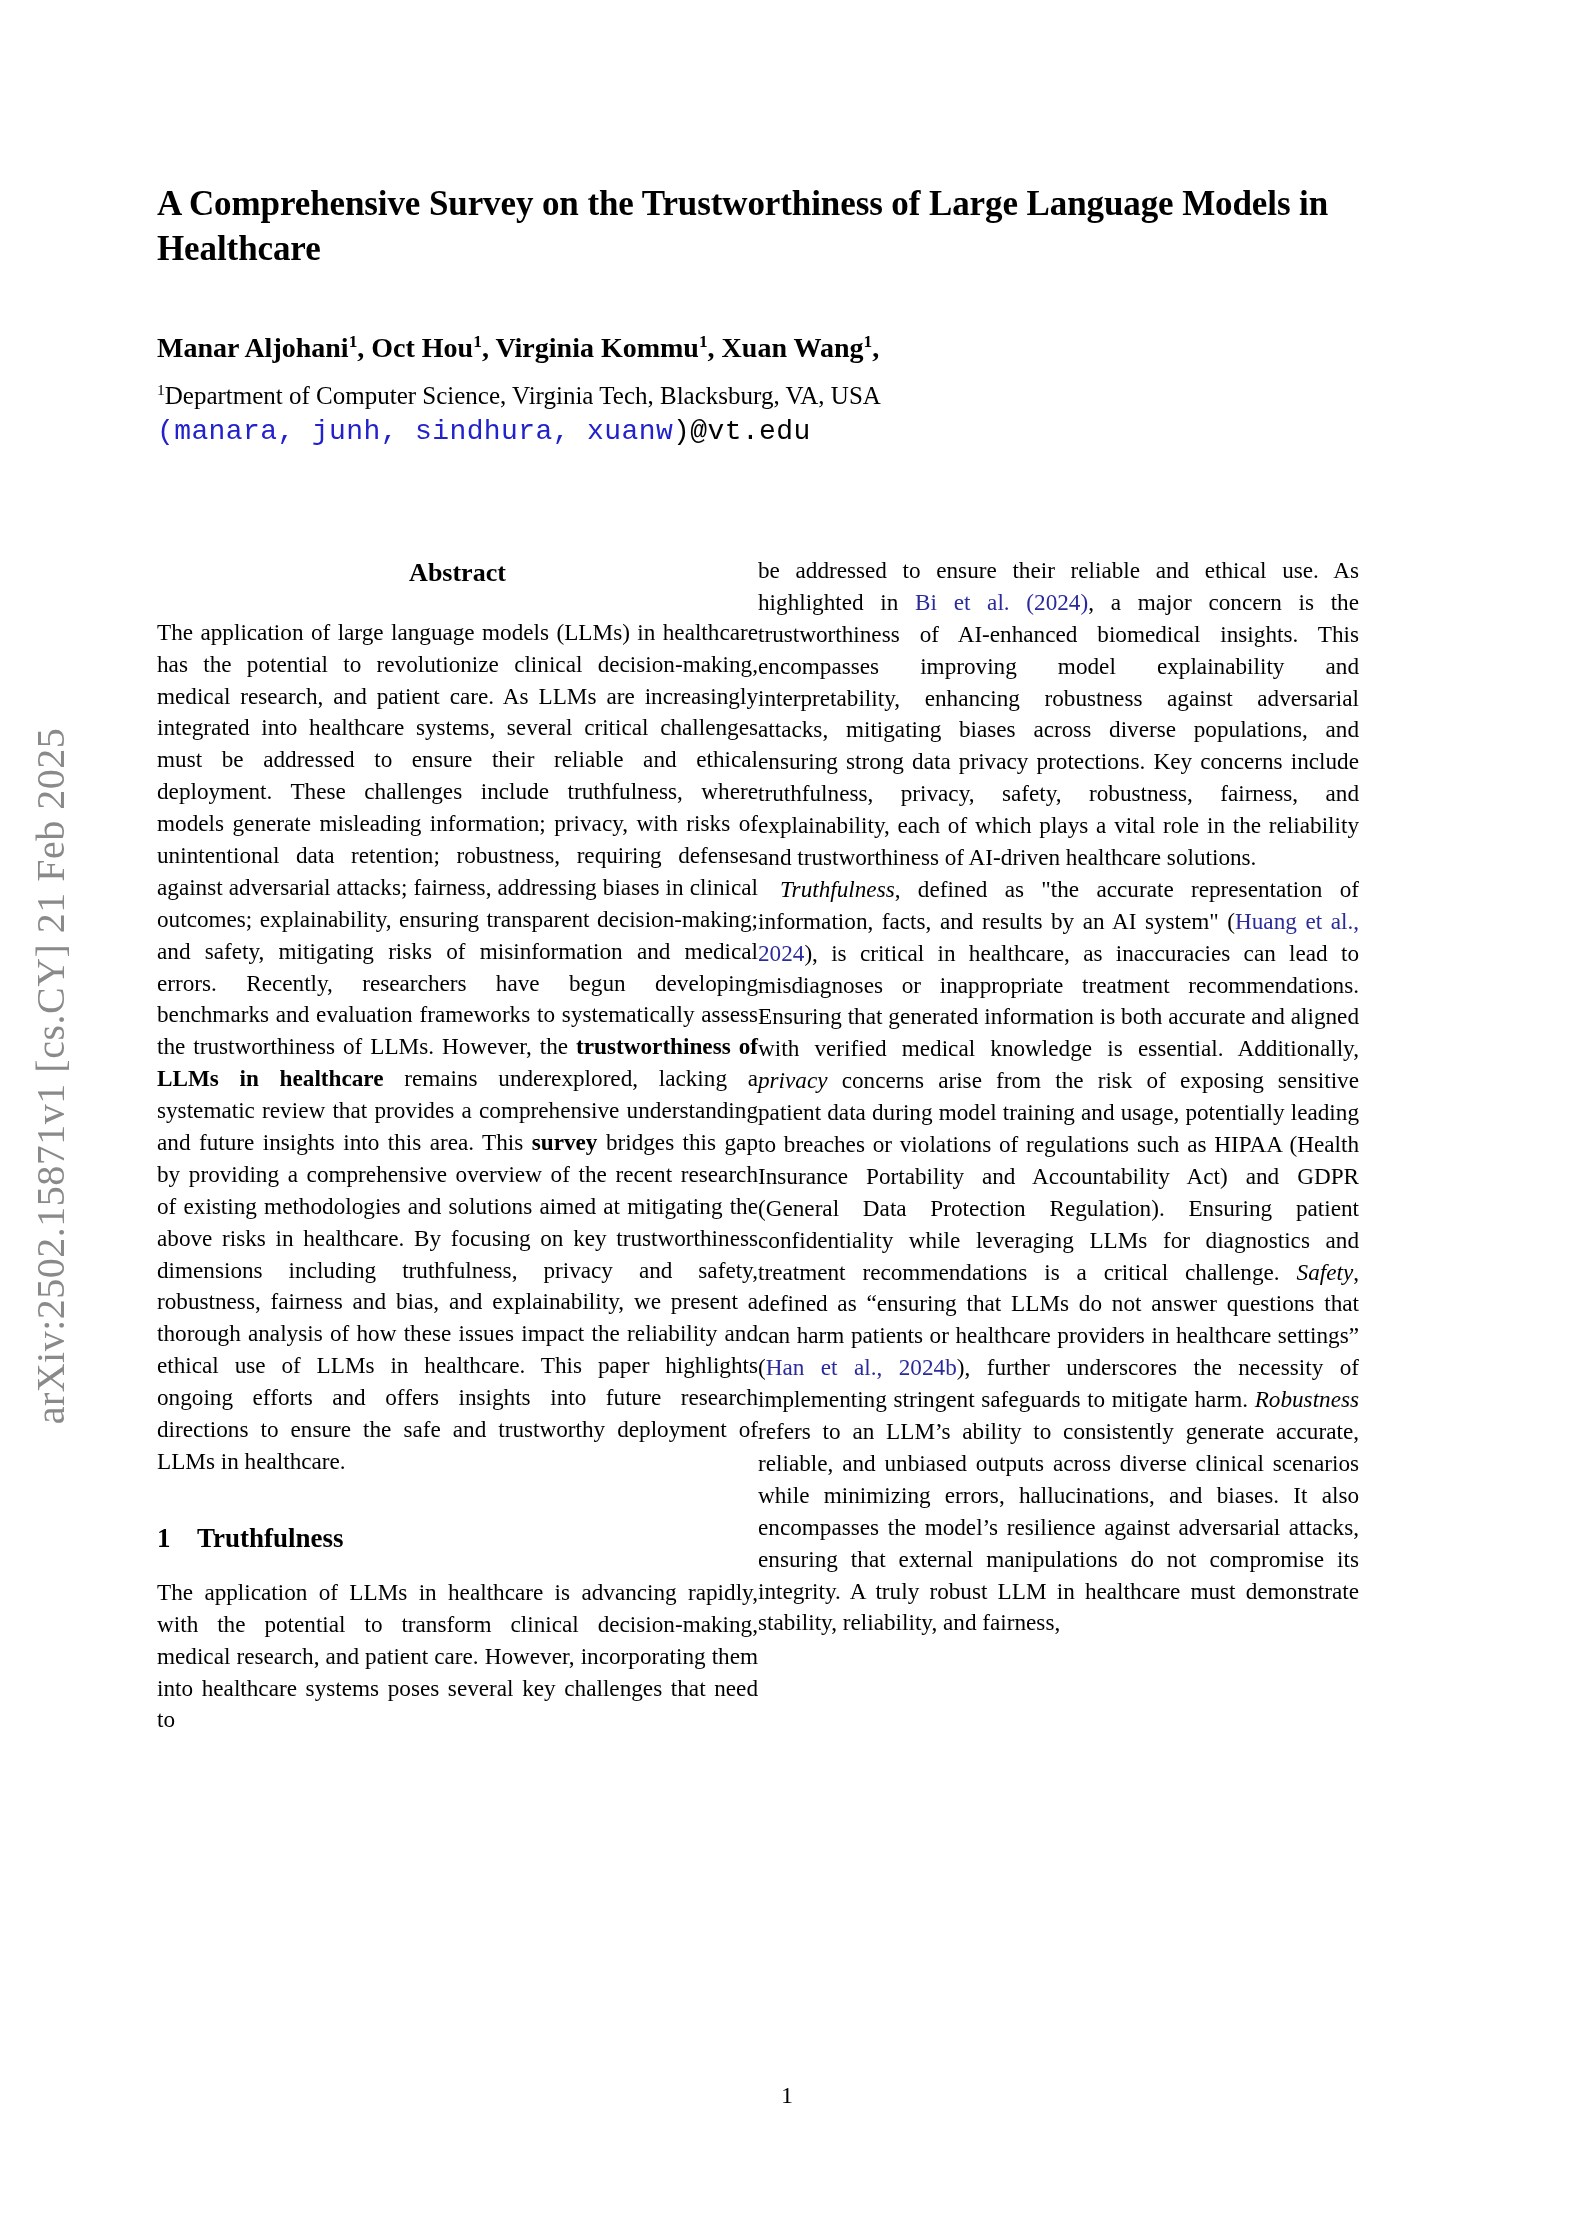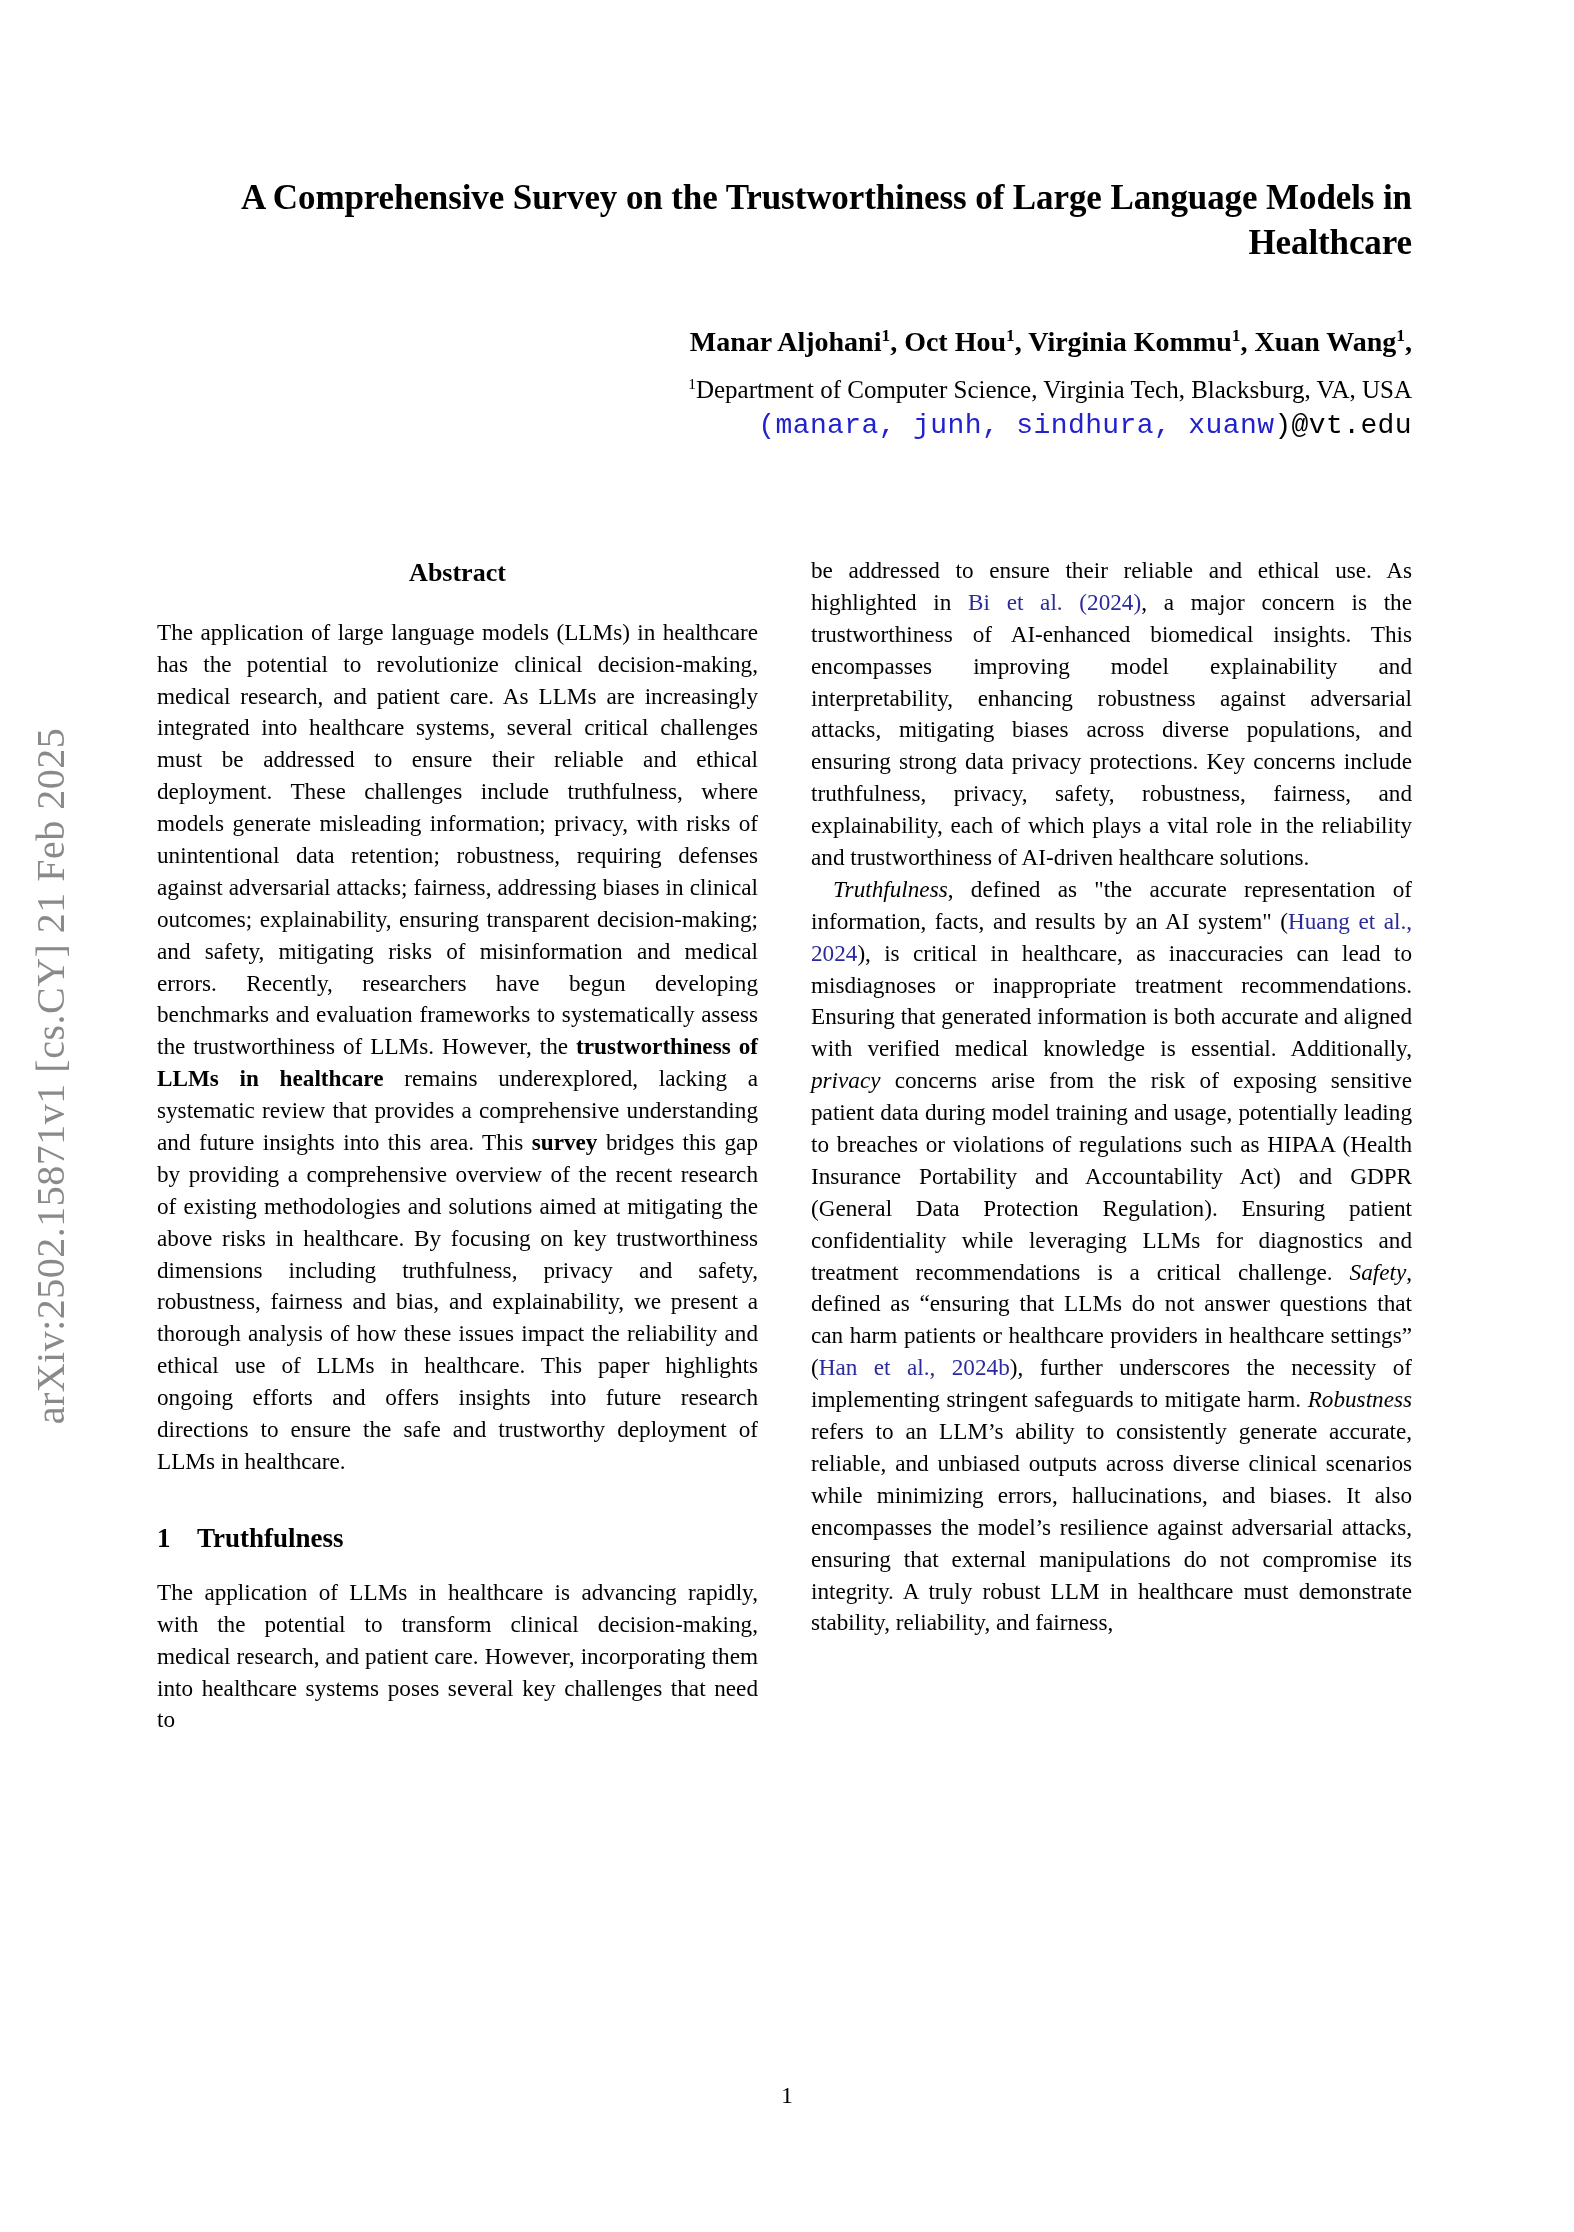--- a/index.html
+++ b/index.html
@@ -40,23 +40,23 @@
     letter-spacing: 0.5px;
     color: #8a8a8a;
     white-space: nowrap;
     padding-left: 80px;
   }
 
   
   .title-block {
     position: absolute;
     left: 157px;
-    top: 176px;
+    top: 182px;
     width: 1255px;
-    text-align: right;
+    text-align: left;
   }
   .paper-title {
     font-size: 35px;
     font-weight: bold;
     line-height: 1.28;
     margin: 0;
     letter-spacing: -0.1px;
   }
 
   .authors {
@@ -85,21 +85,20 @@
   }
   .emails .u { color: #2222cc; }
 
   
   .columns {
     position: absolute;
     left: 157px;
     top: 555px;
     width: 1255px;
     display: flex;
-    gap: 53px;
   }
   .col {
     width: 601px;
     font-size: 23.2px;
     line-height: 1.375;
     text-align: justify;
     hyphens: none;
   }
   .abstract-head {
     text-align: center;

